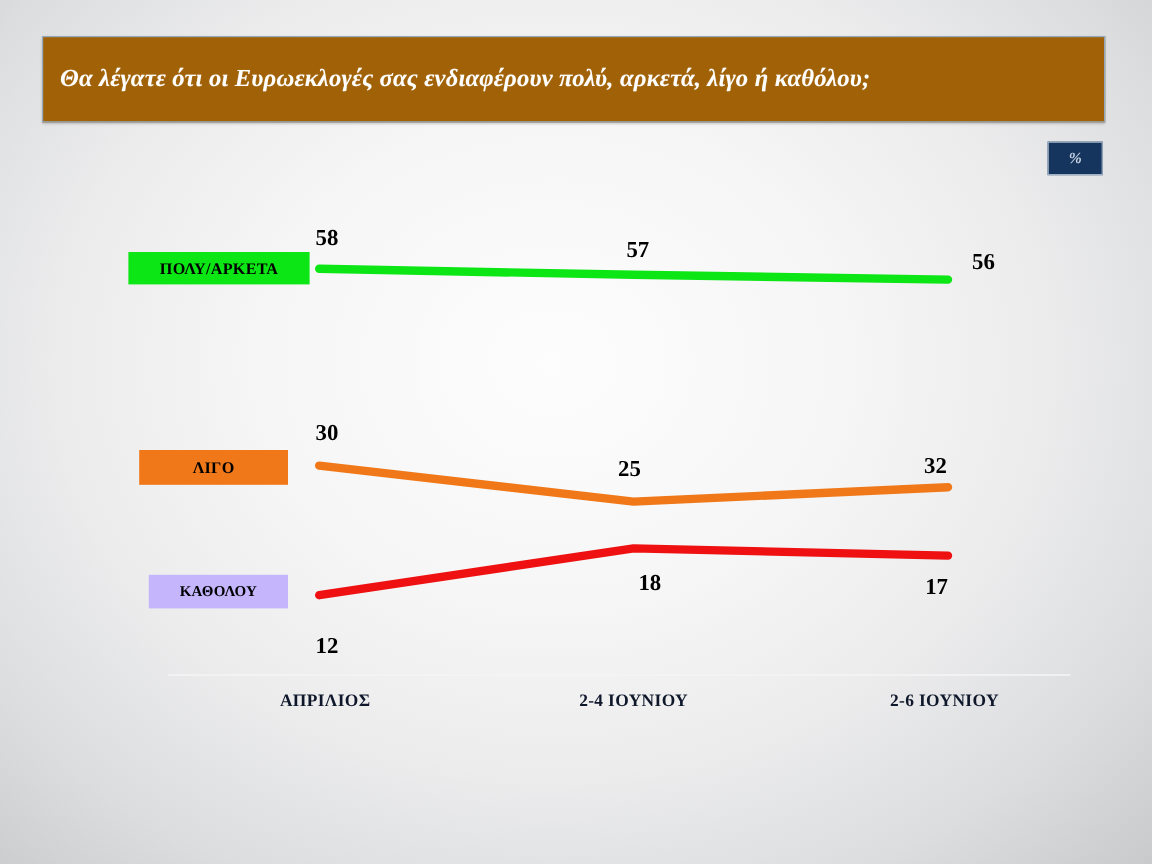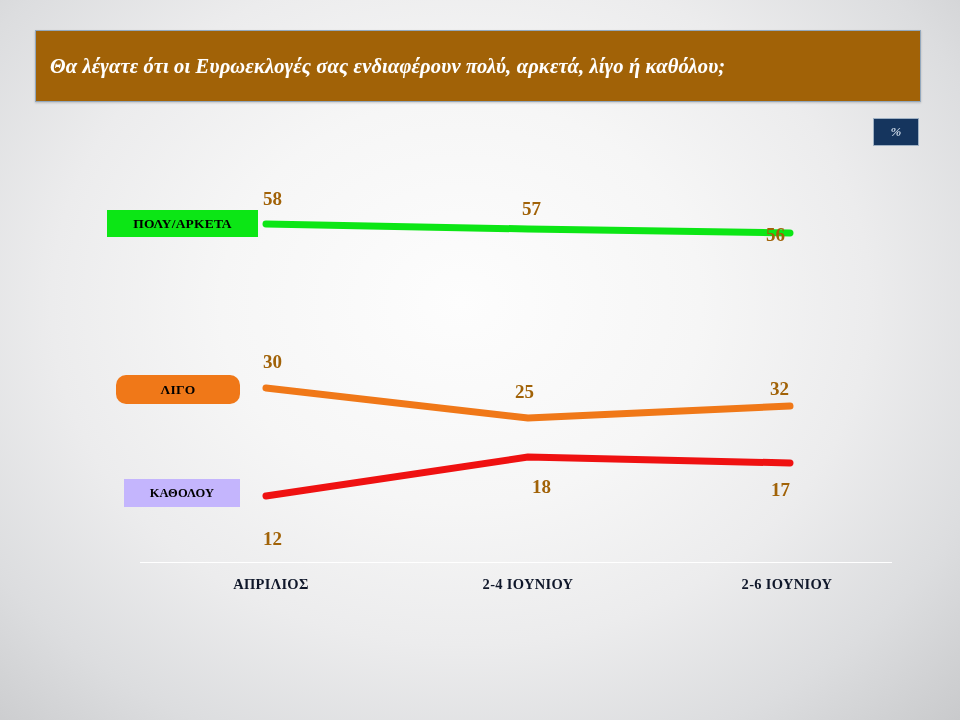--- a/index.html
+++ b/index.html
@@ -88,37 +88,36 @@
     background: #0ce615;
     font-size: 13.5px;
   }
   .legend-little {
     left: 116px;
     top: 375px;
     width: 124px;
     height: 29px;
     background: #f07818;
     font-size: 13.5px;
-    border-radius: 10px;
   }
   .legend-none {
     left: 124px;
     top: 479px;
     width: 116px;
     height: 28px;
     background: #c4b5fd;
     font-size: 12.5px;
   }
 
   
   .dlabel {
     position: absolute;
     font-family: "Liberation Serif", serif;
     font-weight: bold;
-    color: #a16207;
+    color: #000000;
     font-size: 19px;
     white-space: nowrap;
   }
 
   
   .x-axis-line {
     position: absolute;
     left: 140px;
     top: 562px;
     width: 752px;
@@ -174,21 +173,21 @@
   </div>
   <div class="legend-box legend-little">
     <span>ΛΙΓΟ</span>
   </div>
   <div class="legend-box legend-none">
     <span>ΚΑΘΟΛΟΥ</span>
   </div>
 
   <div class="dlabel" style="left:263px; top:188px;">58</div>
   <div class="dlabel" style="left:522px; top:198px;">57</div>
-  <div class="dlabel" style="left:766px; top:208px;margin-top:16px;">56</div>
+  <div class="dlabel" style="left:810px; top:208px;">56</div>
 
   <div class="dlabel" style="left:263px; top:351px;">30</div>
   <div class="dlabel" style="left:515px; top:381px;">25</div>
   <div class="dlabel" style="left:770px; top:378px;">32</div>
 
   <div class="dlabel" style="left:263px; top:528px;text-align:center;">12</div>
   <div class="dlabel" style="left:532px; top:476px;">18</div>
   <div class="dlabel" style="left:771px; top:479px;">17</div>
 
   <div class="x-axis-line"></div>

